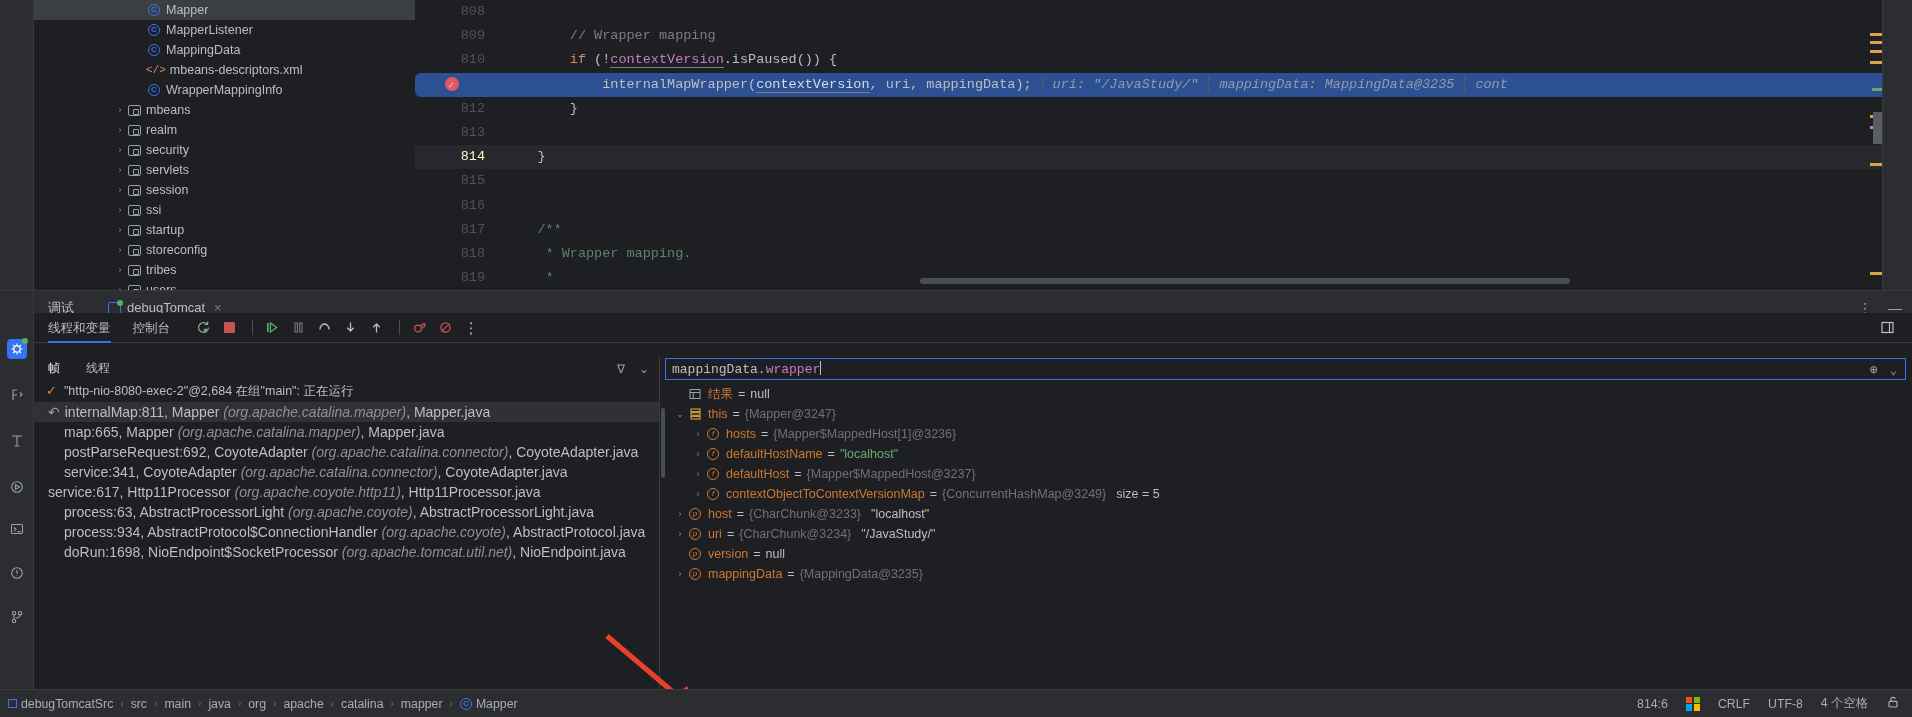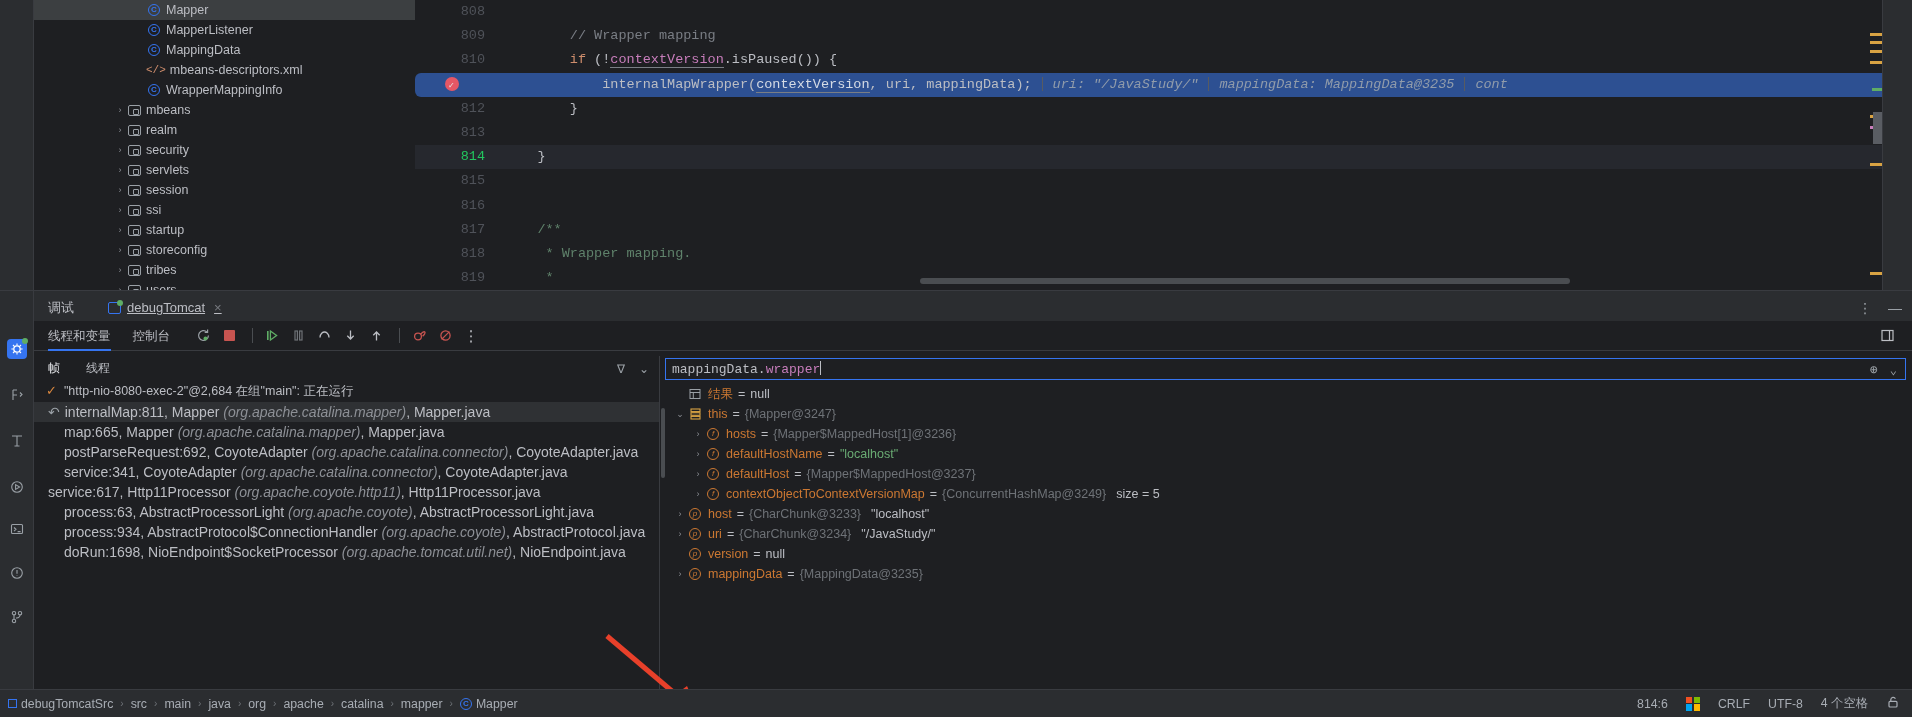--- a/index.html
+++ b/index.html
@@ -57,21 +57,21 @@
   .editor {
     position:absolute; left:415px; top:0; right:0; height:290px;
     background:#1e1f22;
   }
   .ed-line {
     position:relative; height:24.2px; line-height:24.2px;
     font-family:"Liberation Mono", monospace; font-size:13.5px;
     white-space:pre; color:#bcbec4;
   }
   .ln { position:absolute; left:0; width:70px; text-align:right; color:#4f5259; }
-  .ln.cur { color:#22c55e; }
+  .ln.cur { color:#fef9c3; }
   .ed-code { position:absolute; left:90px; right:0; }
   .row-hl { background:#2d5092;border-radius:6px; }
   .row-cur { background:#26282e; }
   .kw { color:#cf8e6d; }
   .cmt { color:#7a7e85; }
   .doc { color:#5f826b; }
   .fieldref { color:#c77dbb; border-bottom:1px solid #7a7e85; }
   .plain { color:#bcbec4; }
   .hint { color:#919cab; font-style:italic; }
   .sep-v { display:inline-block; width:1px; height:14px; background:#585b61; vertical-align:middle; margin:0 10px;}
@@ -141,21 +141,21 @@
   }
   .tab-run-ico:after{
     content:""; position:absolute; right:-3px; top:-3px; width:6px;height:6px;
     border-radius:50%; background:#5fad65;
   }
   .tab-close { margin-left:9px; color:#787b80; font-size:13px; }
   .ph-right { position:absolute; right:10px; top:0; height:34px; display:flex; align-items:center; gap:16px;}
 
   
   .dbg-toolbar {
-    position:absolute; left:34px; top:30px; right:0; height:30px;
+    position:absolute; left:34px; top:22px; right:0; height:30px;
     background:#1e1f22; display:flex; align-items:center; padding-left:14px;
     border-bottom:1px solid #393b40;
   }
   .dbg-tab {
     font-size:12.5px; color:#bcbec4; height:30px; line-height:30px;
     margin-right:22px; position:relative;
   }
   .dbg-tab.active:after{
     content:""; position:absolute; left:0; right:0; bottom:0; height:2px; background:#3574f0;
   }

